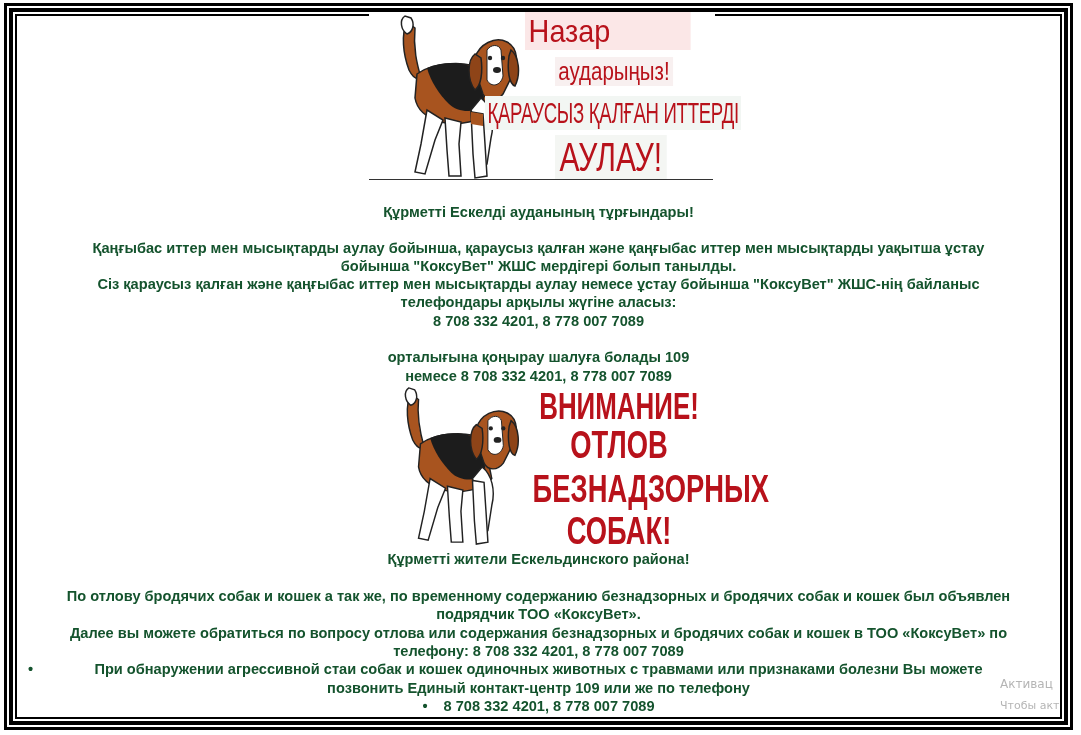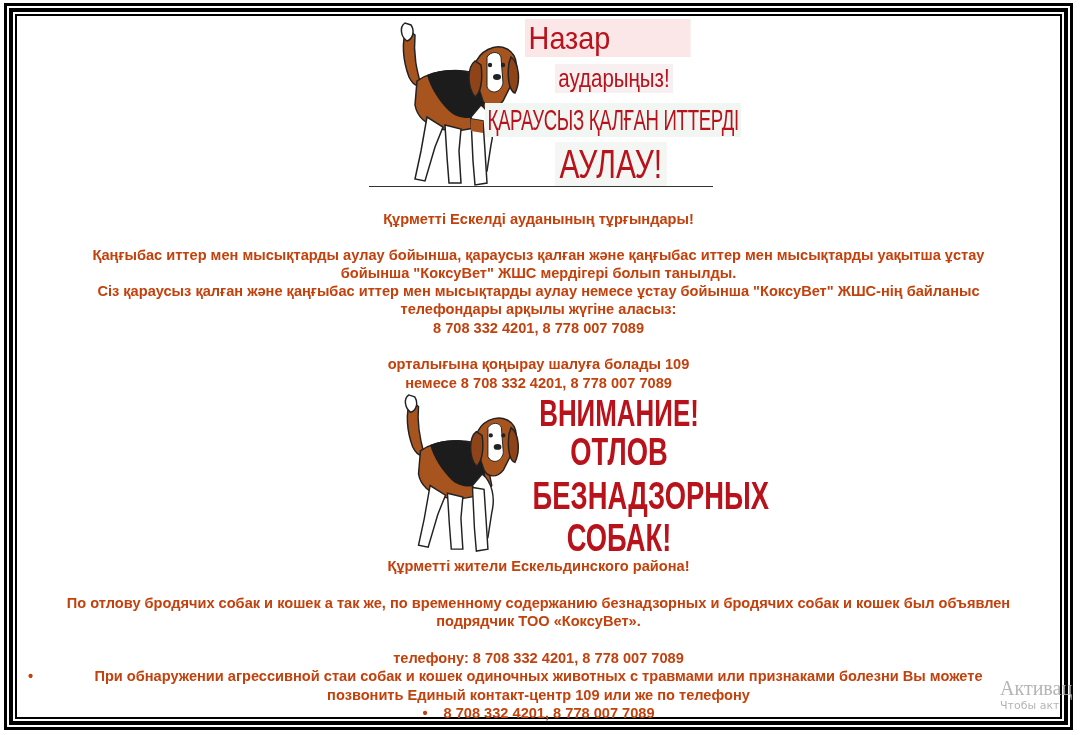--- a/index.html
+++ b/index.html
@@ -1,38 +1,38 @@
 <!DOCTYPE html>
 <html><head>
   <meta charset="utf-8">
   <style>
     html, body { margin: 0; padding: 0; background: #ffffff; }
     body { width: 1081px; height: 735px; position: relative; overflow: hidden; font-family: "Liberation Sans", sans-serif; }
     .frame-outer { position: absolute; left: 4px; top: 3px; width: 1069px; height: 727px; border: 3px solid #000; box-sizing: border-box; }
     .frame-mid { position: absolute; left: 9px; top: 8px; width: 1059px; height: 717px; border: 4px solid #000; box-sizing: border-box; }
     .frame-inner { position: absolute; left: 15px; top: 14px; width: 1047px; height: 705px; border: 2px solid #000; box-sizing: border-box; }
-    .content { position: absolute; left: 17px; top: 23px; width: 1064px; height: 701px; }
+    .content { position: absolute; left: 17px; top: 16px; width: 1064px; height: 701px; }
     .banner { position: absolute; background: #fff; }
     .banner1 { left: 352px; top: -4px; width: 346px; height: 172px; }
     .banner1 .rule { position: absolute; left: 0; top: 167px; width: 344px; height: 1px; background: #333; }
     .banner2 { left: 372px; top: 370px; width: 340px; height: 162px; }
     .dog { position: absolute; }
     .sign-text { position: absolute; color: #b8121b; font-family: "Liberation Sans", sans-serif; white-space: nowrap; }
     .b1-line1 { left: 156px; top: 0; width: 180px; height: 38px; background: #fbe7e7; font-size: 32px; line-height: 38px; padding-left: 4px; transform: scaleX(0.9); transform-origin: left; }
     .b1-line2 { left: 186px; top: 45px; font-size: 25px; transform: scaleX(0.82); transform-origin: left; background: #f8f0f0; padding: 0 4px; }
     .b1-line3 { left: 116px; top: 84px; font-size: 30px; transform: scaleX(0.62); transform-origin: left; background: #f2f6f3; padding: 0 4px; letter-spacing: -0.5px; }
     .b1-line4 { left: 186px; top: 123px; font-size: 40px; transform: scaleX(0.75); transform-origin: left; background: #f4f6f3; padding: 0 6px; }
     .b2-text { font-weight: bold; transform: scaleX(0.72); transform-origin: center; text-align: center; width: 240px; }
     .b2-l1 { left: 110px; top: 0; font-size: 36px; }
     .b2-l2 { left: 110px; top: 38px; font-size: 38px; }
     .b2-l3 { left: 110px; top: 82px; font-size: 38px; }
     .b2-l4 { left: 110px; top: 124px; font-size: 38px; }
-    .para { position: absolute; left: 0; width: 1043px; text-align: center; font-weight: bold; font-size: 14.6px; color: #c2410c; line-height: 18.5px; }
+    .para { position: absolute; left: 0; width: 1043px; text-align: center; font-weight: bold; font-size: 14.6px; color: #14532d; line-height: 18.5px; }
     .watermark { position: absolute; color: #b5b5b5; font-family: "DejaVu Sans", sans-serif; white-space: nowrap; }
-    .wm1 { left: 1000px; top: 677px; font-size: 20px; font-family: Liberation Serif, serif; }
+    .wm1 { left: 1000px; top: 677px; font-size: 12px; }
     .wm2 { left: 1000px; top: 699px; font-size: 11px; }
   </style>
 </head>
 <body>
 
 <div class="frame-outer"></div>
 <div class="frame-mid"></div>
 <div class="frame-inner"></div>
 
 <div class="content">
@@ -92,20 +92,21 @@
     </svg>
     <div class="sign-text b2-text b2-l1">ВНИМАНИЕ!</div>
     <div class="sign-text b2-text b2-l2">ОТЛОВ</div>
     <div class="sign-text b2-text b2-l3">БЕЗНАДЗОРНЫХ</div>
     <div class="sign-text b2-text b2-l4">СОБАК!</div>
   </div>
 
   <div class="para" style="top:534px;">Құрметті жители Ескельдинского района!</div>
   <div class="para" style="top:571px;">По отлову бродячих собак и кошек а так же, по временному содержанию безнадзорных и бродячих собак и кошек был объявлен</div>
   <div class="para" style="top:589px;">подрядчик ТОО «КоксуВет».</div>
+  <div class="para" style="top:608px;">Далее вы можете обратиться по вопросу отлова или содержания безнадзорных и бродячих собак и кошек  в ТОО «КоксуВет» по</div>
   <div class="para" style="top:626px;">телефону: 8 708 332 4201, 8 778 007 7089</div>
   <div class="para" style="top:644px;">
     <span style="position:absolute; left:11px; top:0;">•</span>
     <span>При обнаружении агрессивной стаи собак и кошек  одиночных животных с травмами или признаками болезни Вы можете</span>
   </div>
   <div class="para" style="top:663px;">позвонить Единый контакт-центр 109 или же по телефону</div>
   <div class="para" style="top:681px;">
     <span style="margin-right:16px;">•</span><span>8 708 332 4201, 8 778 007 7089</span>
   </div>
 </div>

